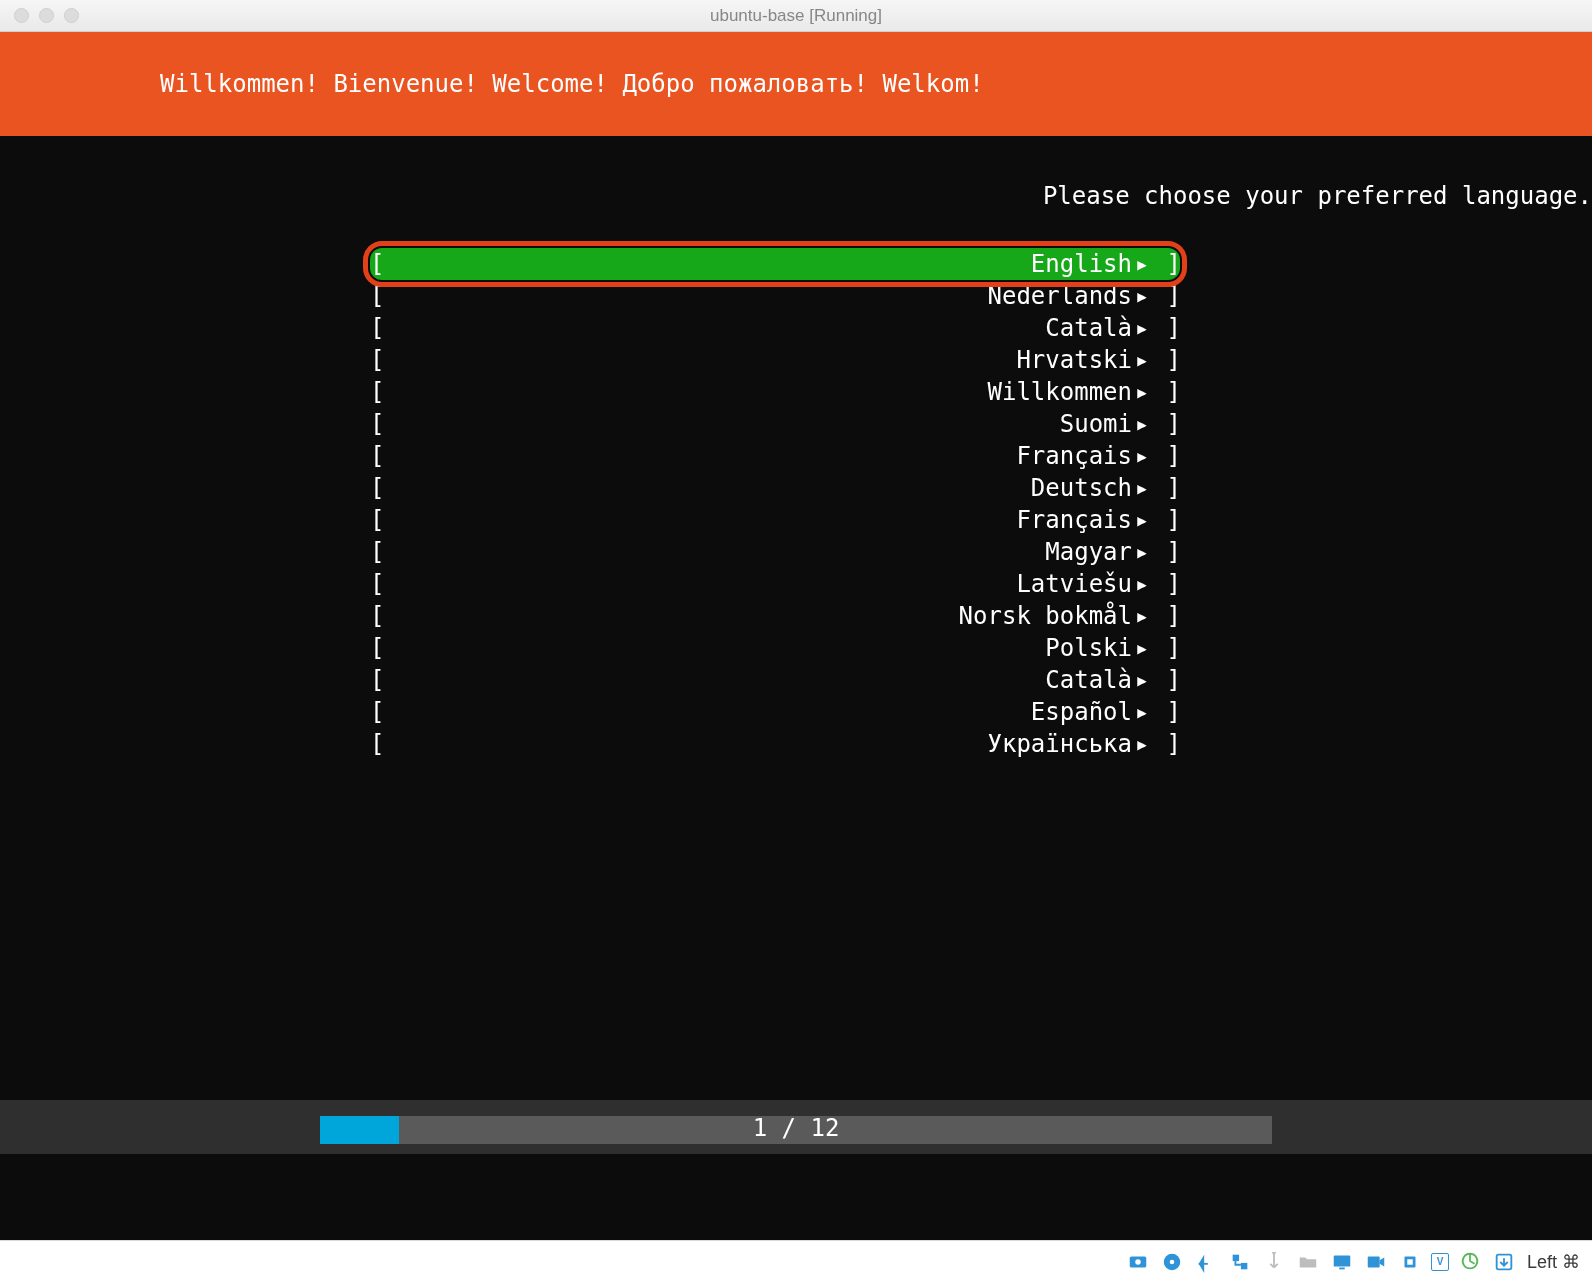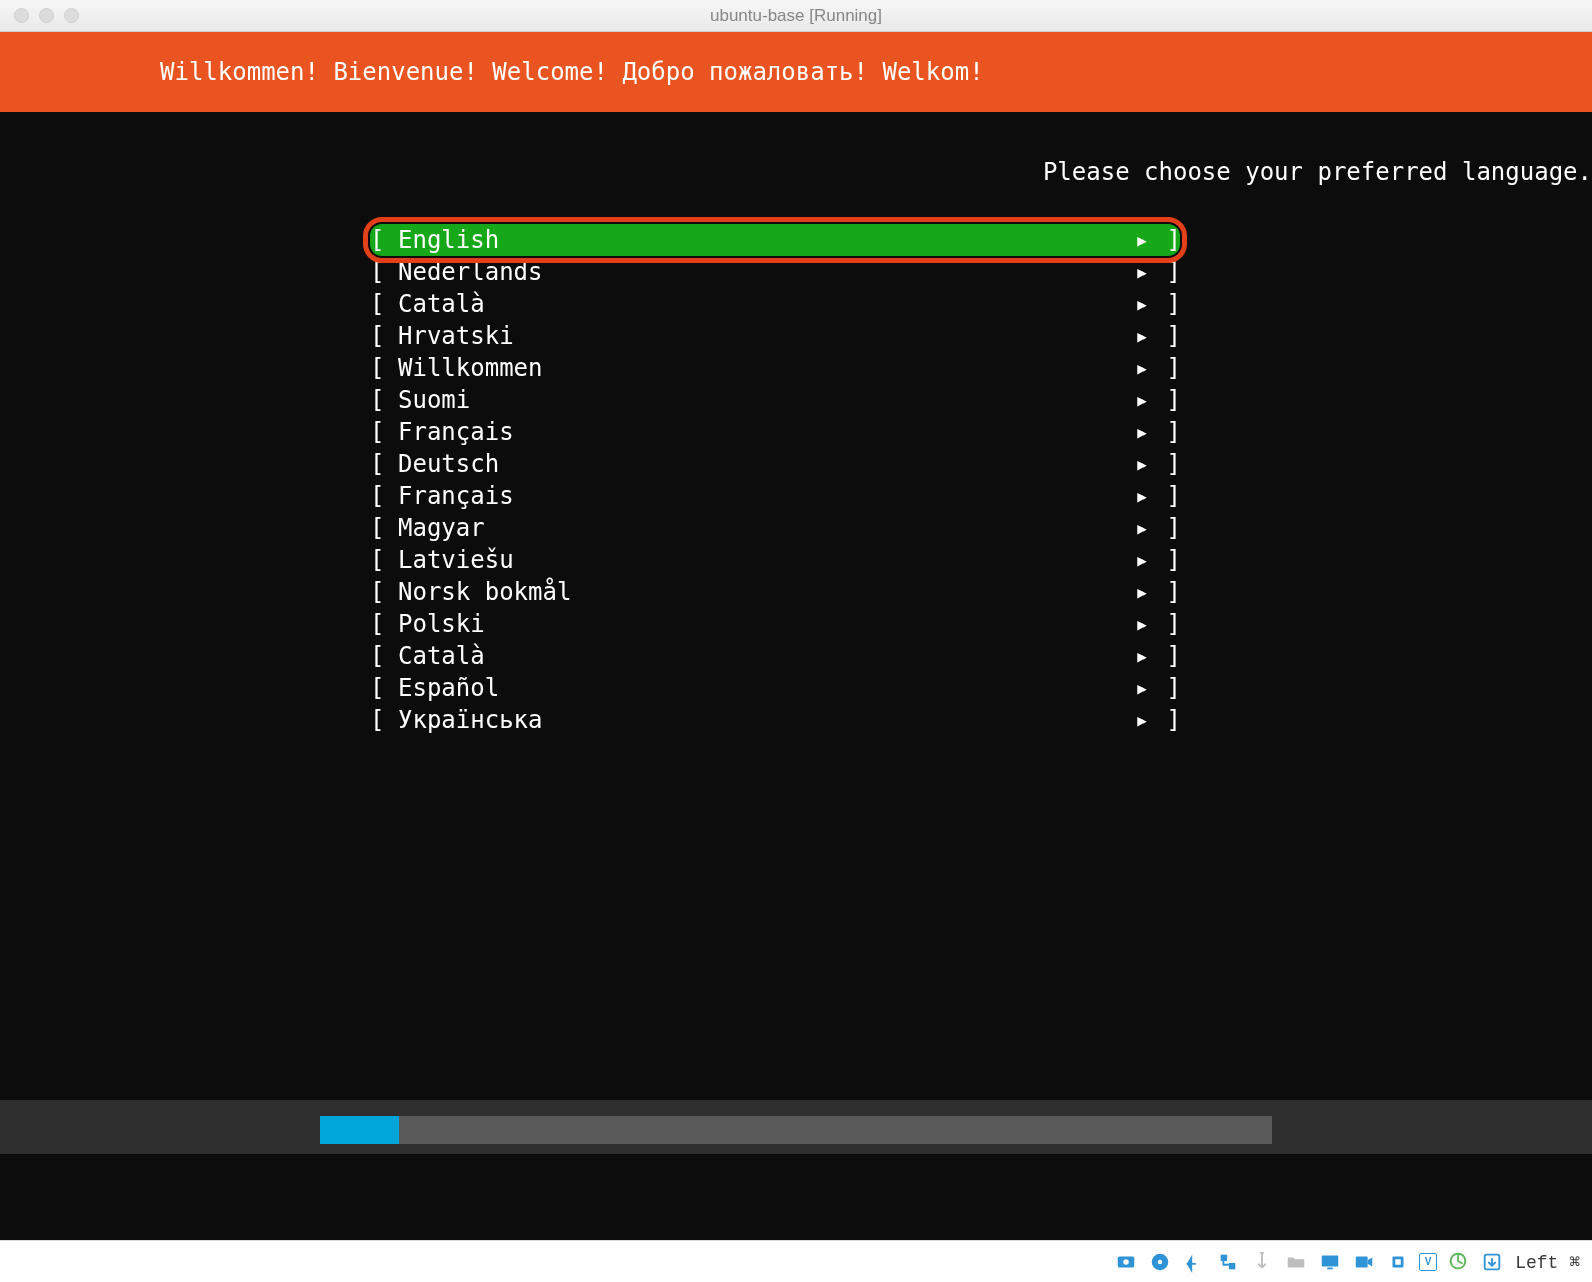--- a/index.html
+++ b/index.html
@@ -30,21 +30,21 @@
   .installer {
     position: absolute;
     top: 32px; left: 0; right: 0; bottom: 42px;
     background: #0c0c0c;
     color: #ffffff;
     font-size: 24px;
     line-height: 32px;
   }
   .installer .banner {
     background: #e95420;
-    height: 80px;
+    height: 104px;
     display: flex;
     align-items: center;
     padding-left: 160px;
     color: #ffffff;
     white-space: pre;
     font-family: "Menlo","Consolas",monospace;
   }
   .prompt {
     padding-left: 160px;
     margin-top: 44px;
@@ -58,21 +58,21 @@
   }
   .lang-row {
     display: flex;
     align-items: center;
     height: 32px;
     color: #fff;
     white-space: pre;
     font-family: "Menlo","Consolas",monospace;
   }
   .lang-row .lbracket { width: 28px; text-align: left; }
-  .lang-row .name { flex: 1; }
+  .lang-row .name { flex: 1; text-align: right; }
   .lang-row .arrow { width: 20px; text-align: center; }
   .lang-row .rbracket { width: 28px; text-align: right; }
   .lang-row.selected {
     background: #17a81a;
     outline: 5px solid #e24018;
     outline-offset: 2px;
     border-radius: 12px;
   }
 
   .progress-wrap {
@@ -137,21 +137,20 @@
     font-size: 10px;
     font-weight: bold;
     width: 18px; height: 18px;
     display: flex; align-items: center; justify-content: center;
     border-radius: 2px;
   }
   .status-text {
     font-size: 18px;
     color: #3a3a3a;
     margin-left: 2px;
-    font-family: Liberation Mono, monospace;
   }
 </style>
 </head>
 <body>
 
 <div class="titlebar">
   <div class="traffic-lights">
     <div class="traffic-light"></div>
     <div class="traffic-light"></div>
     <div class="traffic-light"></div>
@@ -180,20 +179,21 @@
       <div class="lang-row"><span class="lbracket">[ </span><span class="name">Polski</span><span class="arrow">▸</span><span class="rbracket"> ]</span></div>
       <div class="lang-row"><span class="lbracket">[ </span><span class="name">Català</span><span class="arrow">▸</span><span class="rbracket"> ]</span></div>
       <div class="lang-row"><span class="lbracket">[ </span><span class="name">Español</span><span class="arrow">▸</span><span class="rbracket"> ]</span></div>
       <div class="lang-row"><span class="lbracket">[ </span><span class="name">Українська</span><span class="arrow">▸</span><span class="rbracket"> ]</span></div>
     </div>
 
   <div class="bottom-dark-bar"></div>
   <div class="progress-wrap">
     <div class="progress-fill" id="progress-fill" style="width: 8.33333%;"></div>
   </div>
+  <div class="progress-label">1 / 12</div>
 
 </div>
 
 <div class="statusbar">
   <span class="status-icon">
     <svg viewBox="0 0 24 24" fill="currentColor">
         <rect x="3" y="6" width="18" height="12" rx="2"></rect>
         <circle cx="12" cy="12" r="3" fill="#fff"></circle>
       </svg>
   </span>

